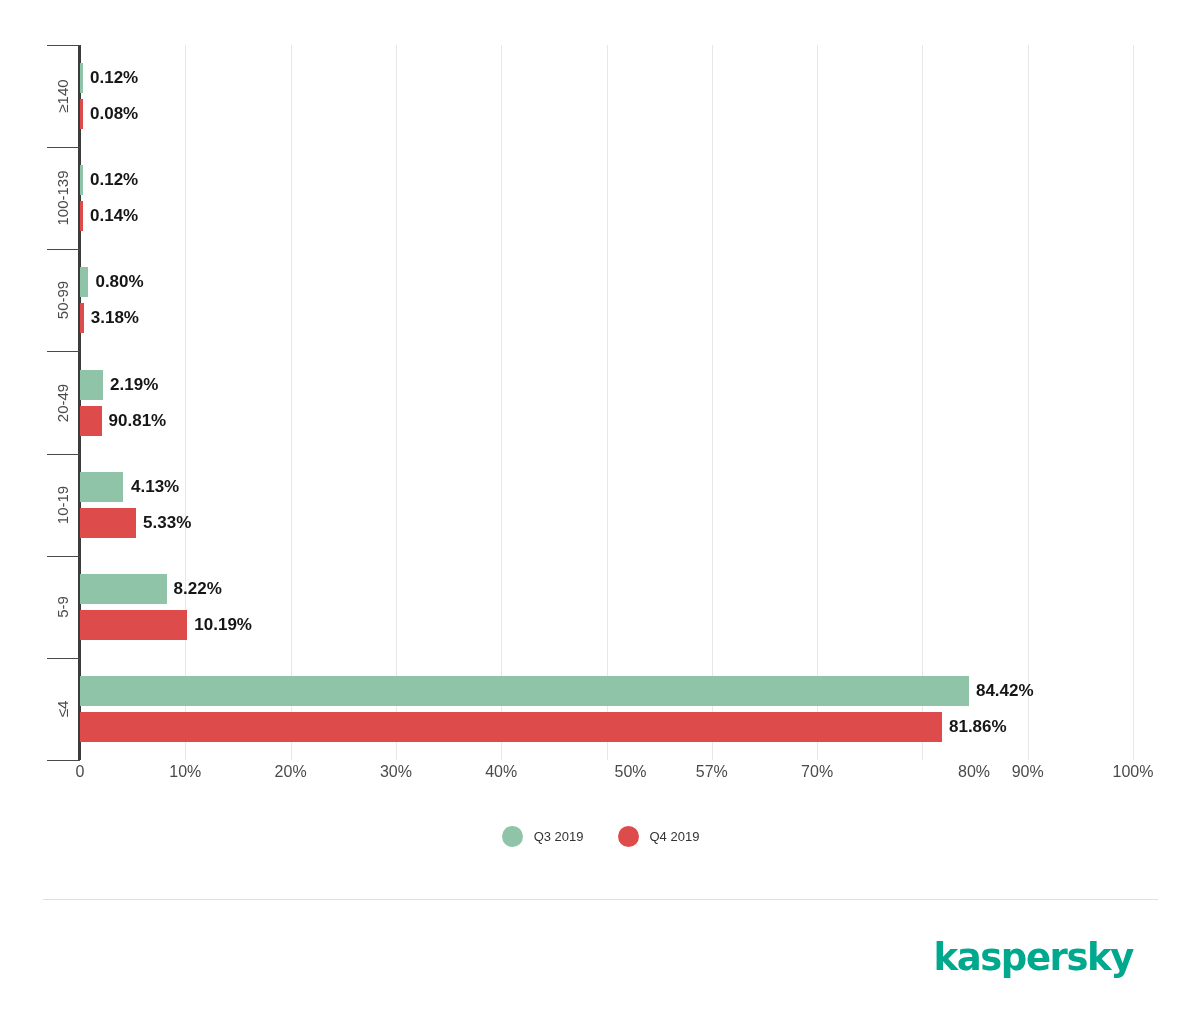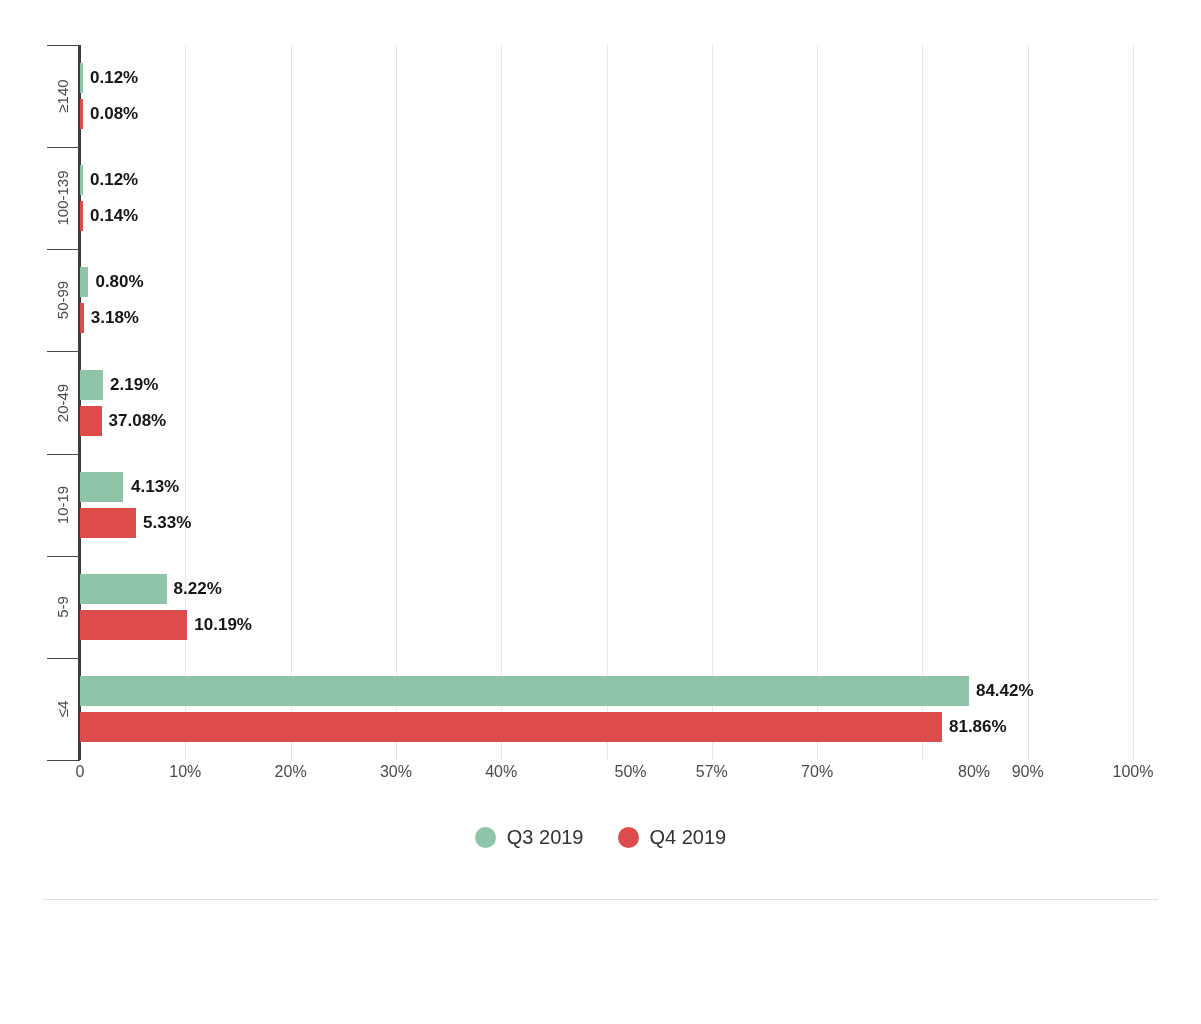--- a/index.html
+++ b/index.html
@@ -110,21 +110,21 @@
     align-items: center;
     gap: 11px;
   }
   .legend-dot {
     width: 21px;
     height: 21px;
     border-radius: 50%;
     display: block;
   }
   .legend-text {
-    font-size: 20px;
+    font-size: 13px;
     color: #333333;
     white-space: nowrap;
   }
 
   
   .footer-divider {
     position: absolute;
     left: 43px;
     top: 899px;
     width: 1115px;
@@ -196,21 +196,21 @@
       <div class="bar-label" style="left: 93.5566px; top: 528.786px;">8.22%</div>
       <div class="bar q3" style="left: 0px; top: 630.929px; width: 888.943px; background: rgb(143, 196, 168);"></div>
       <div class="bar-label" style="left: 895.943px; top: 630.929px; text-align: center;">84.42%</div>
       <div class="bar q4" style="left: 0px; top: 54.0714px; width: 3px; background: rgb(221, 75, 75);"></div>
       <div class="bar-label" style="left: 10px; top: 54.0714px;">0.08%</div>
       <div class="bar q4" style="left: 0px; top: 156.214px; width: 3px; background: rgb(221, 75, 75);"></div>
       <div class="bar-label" style="left: 10px; top: 156.214px;">0.14%</div>
       <div class="bar q4" style="left: 0px; top: 258.357px; width: 3.7908px; background: rgb(221, 75, 75);"></div>
       <div class="bar-label" style="left: 10.7908px; top: 258.357px;">3.18%</div>
       <div class="bar q4" style="left: 0px; top: 360.5px; width: 21.5865px; background: rgb(221, 75, 75);"></div>
-      <div class="bar-label" style="left: 28.5865px; top: 360.5px;">37.08%</div>
+      <div class="bar-label" style="left: 28.5865px; top: 360.5px;">90.81%</div>
       <div class="bar q4" style="left: 0px; top: 462.643px; width: 56.1249px; background: rgb(221, 75, 75);"></div>
       <div class="bar-label" style="left: 63.1249px; top: 462.643px;">5.33%</div>
       <div class="bar q4" style="left: 0px; top: 564.786px; width: 107.301px; background: rgb(221, 75, 75);"></div>
       <div class="bar-label" style="left: 114.301px; top: 564.786px;">10.19%</div>
       <div class="bar q4" style="left: 0px; top: 666.929px; width: 861.986px; background: rgb(221, 75, 75);"></div>
       <div class="bar-label" style="left: 868.986px; top: 666.929px;">81.86%</div>
     </div>
 
   <div id="x-axis-layer">
       <div class="x-tick-label" style="left: 80px;">0</div>
@@ -231,14 +231,15 @@
         <span class="legend-dot" style="background: rgb(143, 196, 168);"></span>
         <span class="legend-text">Q3 2019</span>
       </div>
       <div class="legend-item">
         <span class="legend-dot" style="background: rgb(221, 75, 75);"></span>
         <span class="legend-text">Q4 2019</span>
       </div>
     </div>
 
   <div class="footer-divider"></div>
+  <div class="brand-logo">kaspersky</div>
 
 </div>
 
 </body></html>

